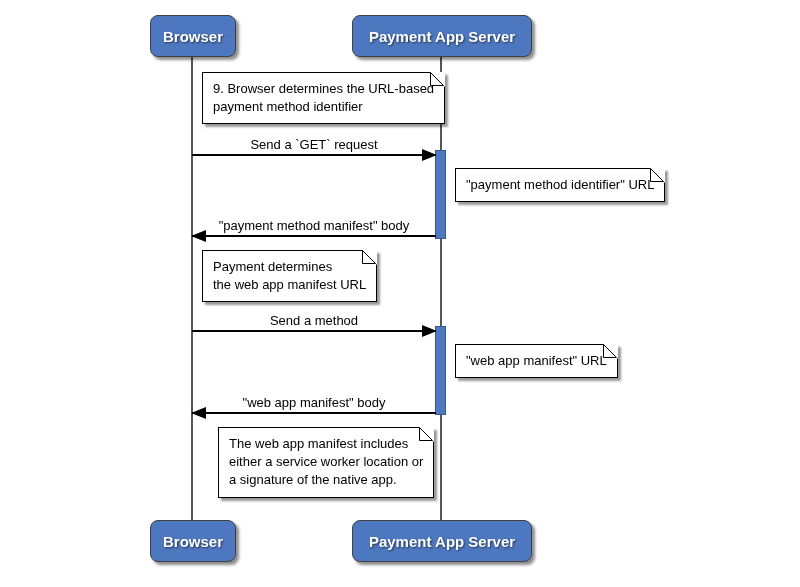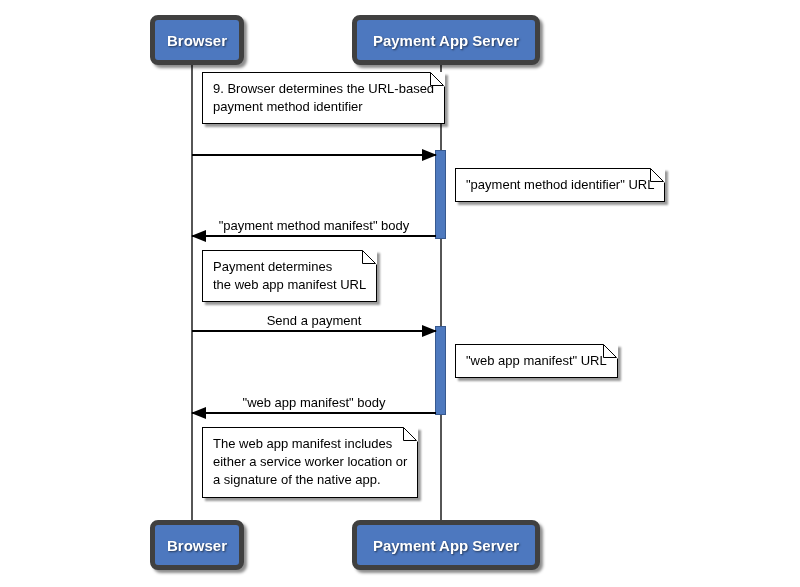--- a/index.html
+++ b/index.html
@@ -16,21 +16,21 @@
     width: 2px;
     background: #565656;
     top: 56px;
     height: 465px;
     z-index: 0;
   }
   .actor {
     position: absolute;
     height: 40px;
     background: #4d78bf;
-    border: 5px solid #404040;
+    border: 1px solid #404040;
     border-radius: 8px;
     box-shadow: 3px 3px 3px rgba(0,0,0,0.45);
     color: #ffffff;
     font-weight: bold;
     font-size: 15px;
     display: flex;
     align-items: center;
     justify-content: center;
     text-shadow: 1px 1px 2px rgba(0,0,0,0.55);
     z-index: 2;
@@ -122,20 +122,21 @@
   <div class="note" style="left:202px; top:72px;">
     <span class="note-text">9. Browser determines the URL-based
 payment method identifier</span>
     <svg class="fold" viewBox="0 0 15 15">
       <polygon points="0,0 15,0 15,15" fill="#ffffff"></polygon>
       <polygon points="0.5,0.5 13.5,13.5 0.5,13.5" fill="#ffffff" stroke="#000000" stroke-width="1"></polygon>
     </svg>
   </div>
 
   <div class="message" style="top:132px;">
+    <span class="msg-label">Send a `GET` request</span>
     <span class="msg-line"></span>
     <span class="arrow-right"></span>
   </div>
 
   <div class="note" style="left:455px; top:168px;">
     <span class="note-text">"payment method identifier" URL</span>
     <svg class="fold" viewBox="0 0 15 15">
       <polygon points="0,0 15,0 15,15" fill="#ffffff"></polygon>
       <polygon points="0.5,0.5 13.5,13.5 0.5,13.5" fill="#ffffff" stroke="#000000" stroke-width="1"></polygon>
     </svg>
@@ -150,40 +151,40 @@
   <div class="note" style="left:202px; top:250px;">
     <span class="note-text">Payment determines
 the web app manifest URL</span>
     <svg class="fold" viewBox="0 0 15 15">
       <polygon points="0,0 15,0 15,15" fill="#ffffff"></polygon>
       <polygon points="0.5,0.5 13.5,13.5 0.5,13.5" fill="#ffffff" stroke="#000000" stroke-width="1"></polygon>
     </svg>
   </div>
 
   <div class="message" style="top:308px;">
-    <span class="msg-label">Send a payment</span>
+    <span class="msg-label">Send a method</span>
     <span class="msg-line"></span>
     <span class="arrow-right"></span>
   </div>
 
   <div class="note" style="left:455px; top:344px;">
     <span class="note-text">"web app manifest" URL</span>
     <svg class="fold" viewBox="0 0 15 15">
       <polygon points="0,0 15,0 15,15" fill="#ffffff"></polygon>
       <polygon points="0.5,0.5 13.5,13.5 0.5,13.5" fill="#ffffff" stroke="#000000" stroke-width="1"></polygon>
     </svg>
   </div>
 
   <div class="message" style="top:390px;">
     <span class="msg-label">"web app manifest" body</span>
     <span class="msg-line"></span>
     <span class="arrow-left"></span>
   </div>
 
-  <div class="note" style="left:202px; top:427px;">
+  <div class="note" style="left:218px; top:427px;">
     <span class="note-text">The web app manifest includes
 either a service worker location or
 a signature of the native app.</span>
     <svg class="fold" viewBox="0 0 15 15">
       <polygon points="0,0 15,0 15,15" fill="#ffffff"></polygon>
       <polygon points="0.5,0.5 13.5,13.5 0.5,13.5" fill="#ffffff" stroke="#000000" stroke-width="1"></polygon>
     </svg>
   </div>
 
   <div class="actor" style="left:150px; top:520px; width:84px;">

